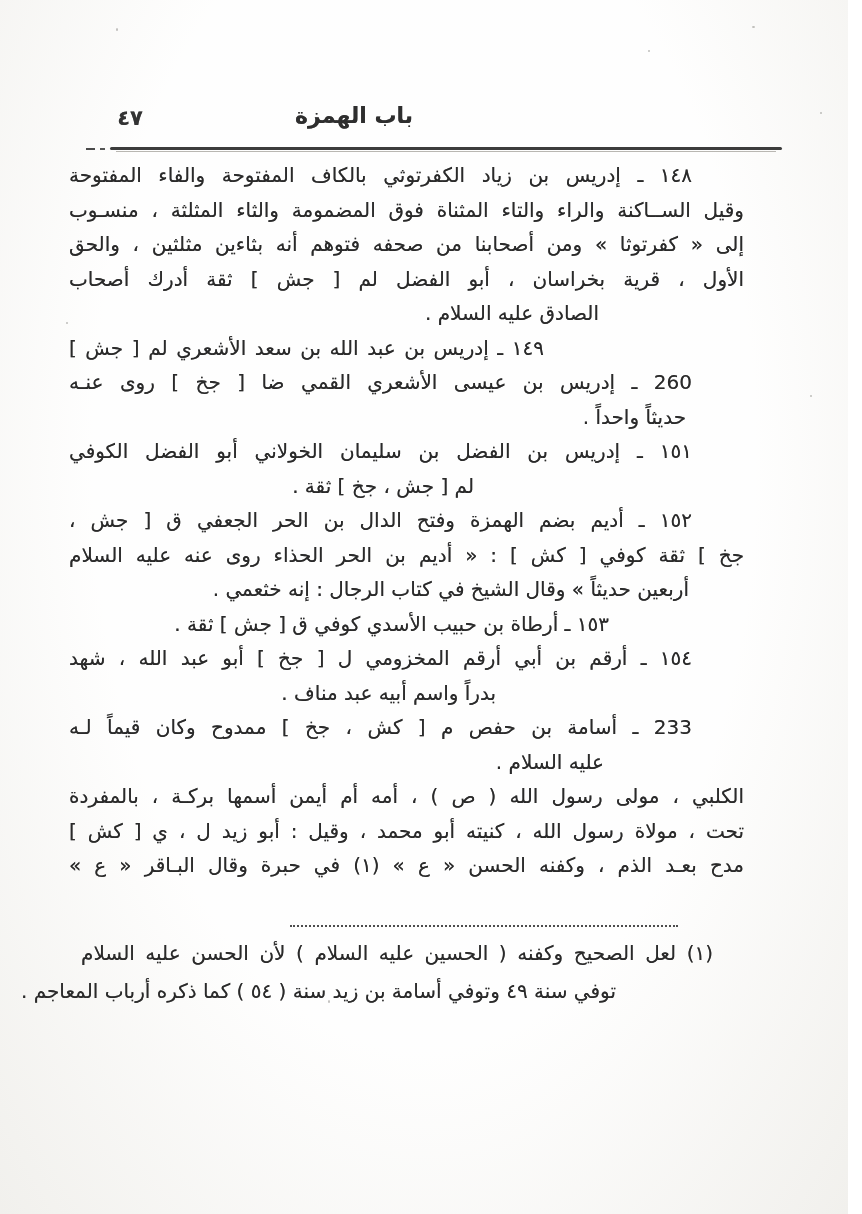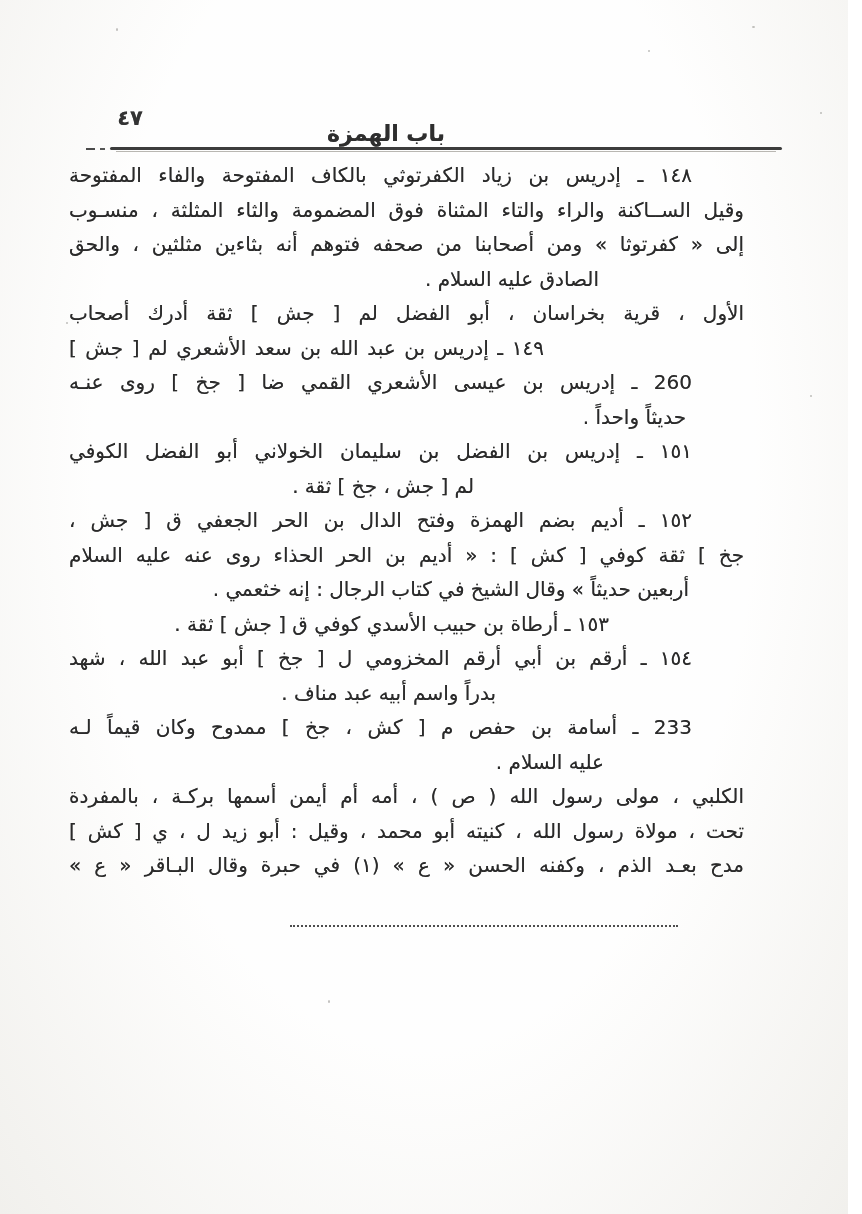--- a/index.html
+++ b/index.html
@@ -13,22 +13,22 @@
     font-family:"DejaVu Sans", sans-serif;
     color:#2a2a2a;
   }
   
   .page-number{
     position:absolute;top:106px;left:104px;width:52px;
     text-align:center;font-size:21px;font-weight:700;
     color:#333;text-shadow:0 0 .5px rgba(0,0,0,.5);
   }
   .chapter-title{
-    position:absolute;top:121px;left:295px;width:150px;
-    text-align:right;font-size:22px;font-weight:700;
+    position:absolute;top:103px;left:295px;width:150px;
+    text-align:left;font-size:22px;font-weight:700;
     direction:rtl;color:#2e2e2e;text-shadow:0 0 .5px rgba(0,0,0,.5);
   }
   .header-rule{
     position:absolute;top:147px;left:86px;width:696px;height:6px;
   }
   .header-rule .dash1{position:absolute;top:1px;left:0;width:9px;height:2px;background:#4a4a4a;}
   .header-rule .dash2{position:absolute;top:1px;left:14px;width:5px;height:2px;background:#565656;}
   .header-rule .main{position:absolute;top:0;left:24px;right:0;height:3px;background:#3c3c3c;border-radius:2px;}
   .header-rule .echo{position:absolute;top:4px;left:30px;right:6px;height:1px;background:#b9b7b2;}
   
@@ -84,41 +84,45 @@
     <span class="dash1"></span>
     <span class="dash2"></span>
     <span class="main"></span>
     <span class="echo"></span>
   </div>
 
   <div class="text-block">
       <div class="line just" style="padding-right: 52px;">١٤٨ ـ إدريس بن زياد الكفرتوثي بالكاف المفتوحة والفاء المفتوحة</div>
       <div class="line just" style="padding-right: 0px;">وقيل الســاكنة والراء والتاء المثناة فوق المضمومة والثاء المثلثة ، منسـوب</div>
       <div class="line just" style="padding-right: 0px;">إلى « كفرتوثا » ومن أصحابنا من صحفه فتوهم أنه بثاءين مثلثين ، والحق</div>
+      <div class="line just" style="padding-right: 0px;">الأول ، قرية بخراسان ، أبو الفضل لم [ جش ] ثقة أدرك أصحاب</div>
       <div class="line" style="padding-right: 145px;">الصادق عليه السلام .</div>
-      <div class="line just" style="padding-right: 0px;">الأول ، قرية بخراسان ، أبو الفضل لم [ جش ] ثقة أدرك أصحاب</div>
       <div class="line just" style="padding-right: 200px;">١٤٩ ـ إدريس بن عبد الله بن سعد الأشعري لم [ جش ] ثقة .</div>
       <div class="line just" style="padding-right: 52px;">260 ـ إدريس بن عيسى الأشعري القمي ضا [ جخ ] روى عنـه</div>
       <div class="line" style="padding-right: 58px; text-align: right;">حديثاً واحداً .</div>
       <div class="line just" style="padding-right: 52px;">١٥١ ـ إدريس بن الفضل بن سليمان الخولاني أبو الفضل الكوفي</div>
       <div class="line" style="padding-right: 270px;">لم [ جش ، جخ ] ثقة .</div>
       <div class="line just" style="padding-right: 52px;">١٥٢ ـ أديم بضم الهمزة وفتح الدال بن الحر الجعفي ق [ جش ،</div>
       <div class="line just" style="padding-right: 0px;">جخ ] ثقة كوفي [ كش ] : « أديم بن الحر الحذاء روى عنه عليه السلام</div>
       <div class="line" style="padding-right: 55px;">أربعين حديثاً » وقال الشيخ في كتاب الرجال : إنه خثعمي .</div>
       <div class="line" style="padding-right: 135px;">١٥٣ ـ أرطاة بن حبيب الأسدي كوفي ق [ جش ] ثقة .</div>
       <div class="line just" style="padding-right: 52px;">١٥٤ ـ أرقم بن أبي أرقم المخزومي ل [ جخ ] أبو عبد الله ، شهد</div>
       <div class="line" style="padding-right: 248px;">بدراً واسم أبيه عبد مناف .</div>
       <div class="line just" style="padding-right: 52px;">233 ـ أسامة بن حفص م [ كش ، جخ ] ممدوح وكان قيماً لـه</div>
       <div class="line" style="padding-right: 140px;">عليه السلام .</div>
       <div class="line just" style="padding-right: 0px;">الكلبي ، مولى رسول الله ( ص ) ، أمه أم أيمن أسمها بركـة ، بالمفردة</div>
       <div class="line just" style="padding-right: 0px;">تحت ، مولاة رسول الله ، كنيته أبو محمد ، وقيل : أبو زيد ل ، ي [ كش ]</div>
       <div class="line just" style="padding-right: 0px;">مدح بعـد الذم ، وكفنه الحسن « ع » (١) في حبرة وقال البـاقر « ع »</div>
     </div>
 
   <div class="footnote-separator"></div>
+  <div class="footnote-block">
+      <div class="line just" style="padding-right: 48px;">(١) لعل الصحيح وكفنه ( الحسين عليه السلام ) لأن الحسن عليه السلام</div>
+      <div class="line" style="padding-right: 145px;">توفي سنة ٤٩ وتوفي أسامة بن زيد سنة ( ٥٤ ) كما ذكره أرباب المعاجم .</div>
+    </div>
 
   <span class="speck s1"></span>
   <span class="speck s2"></span>
   <span class="speck s3"></span>
   <span class="speck s4"></span>
   <span class="speck s5"></span>
   <span class="speck s6"></span>
   <span class="speck s7"></span>
 </div>
 

